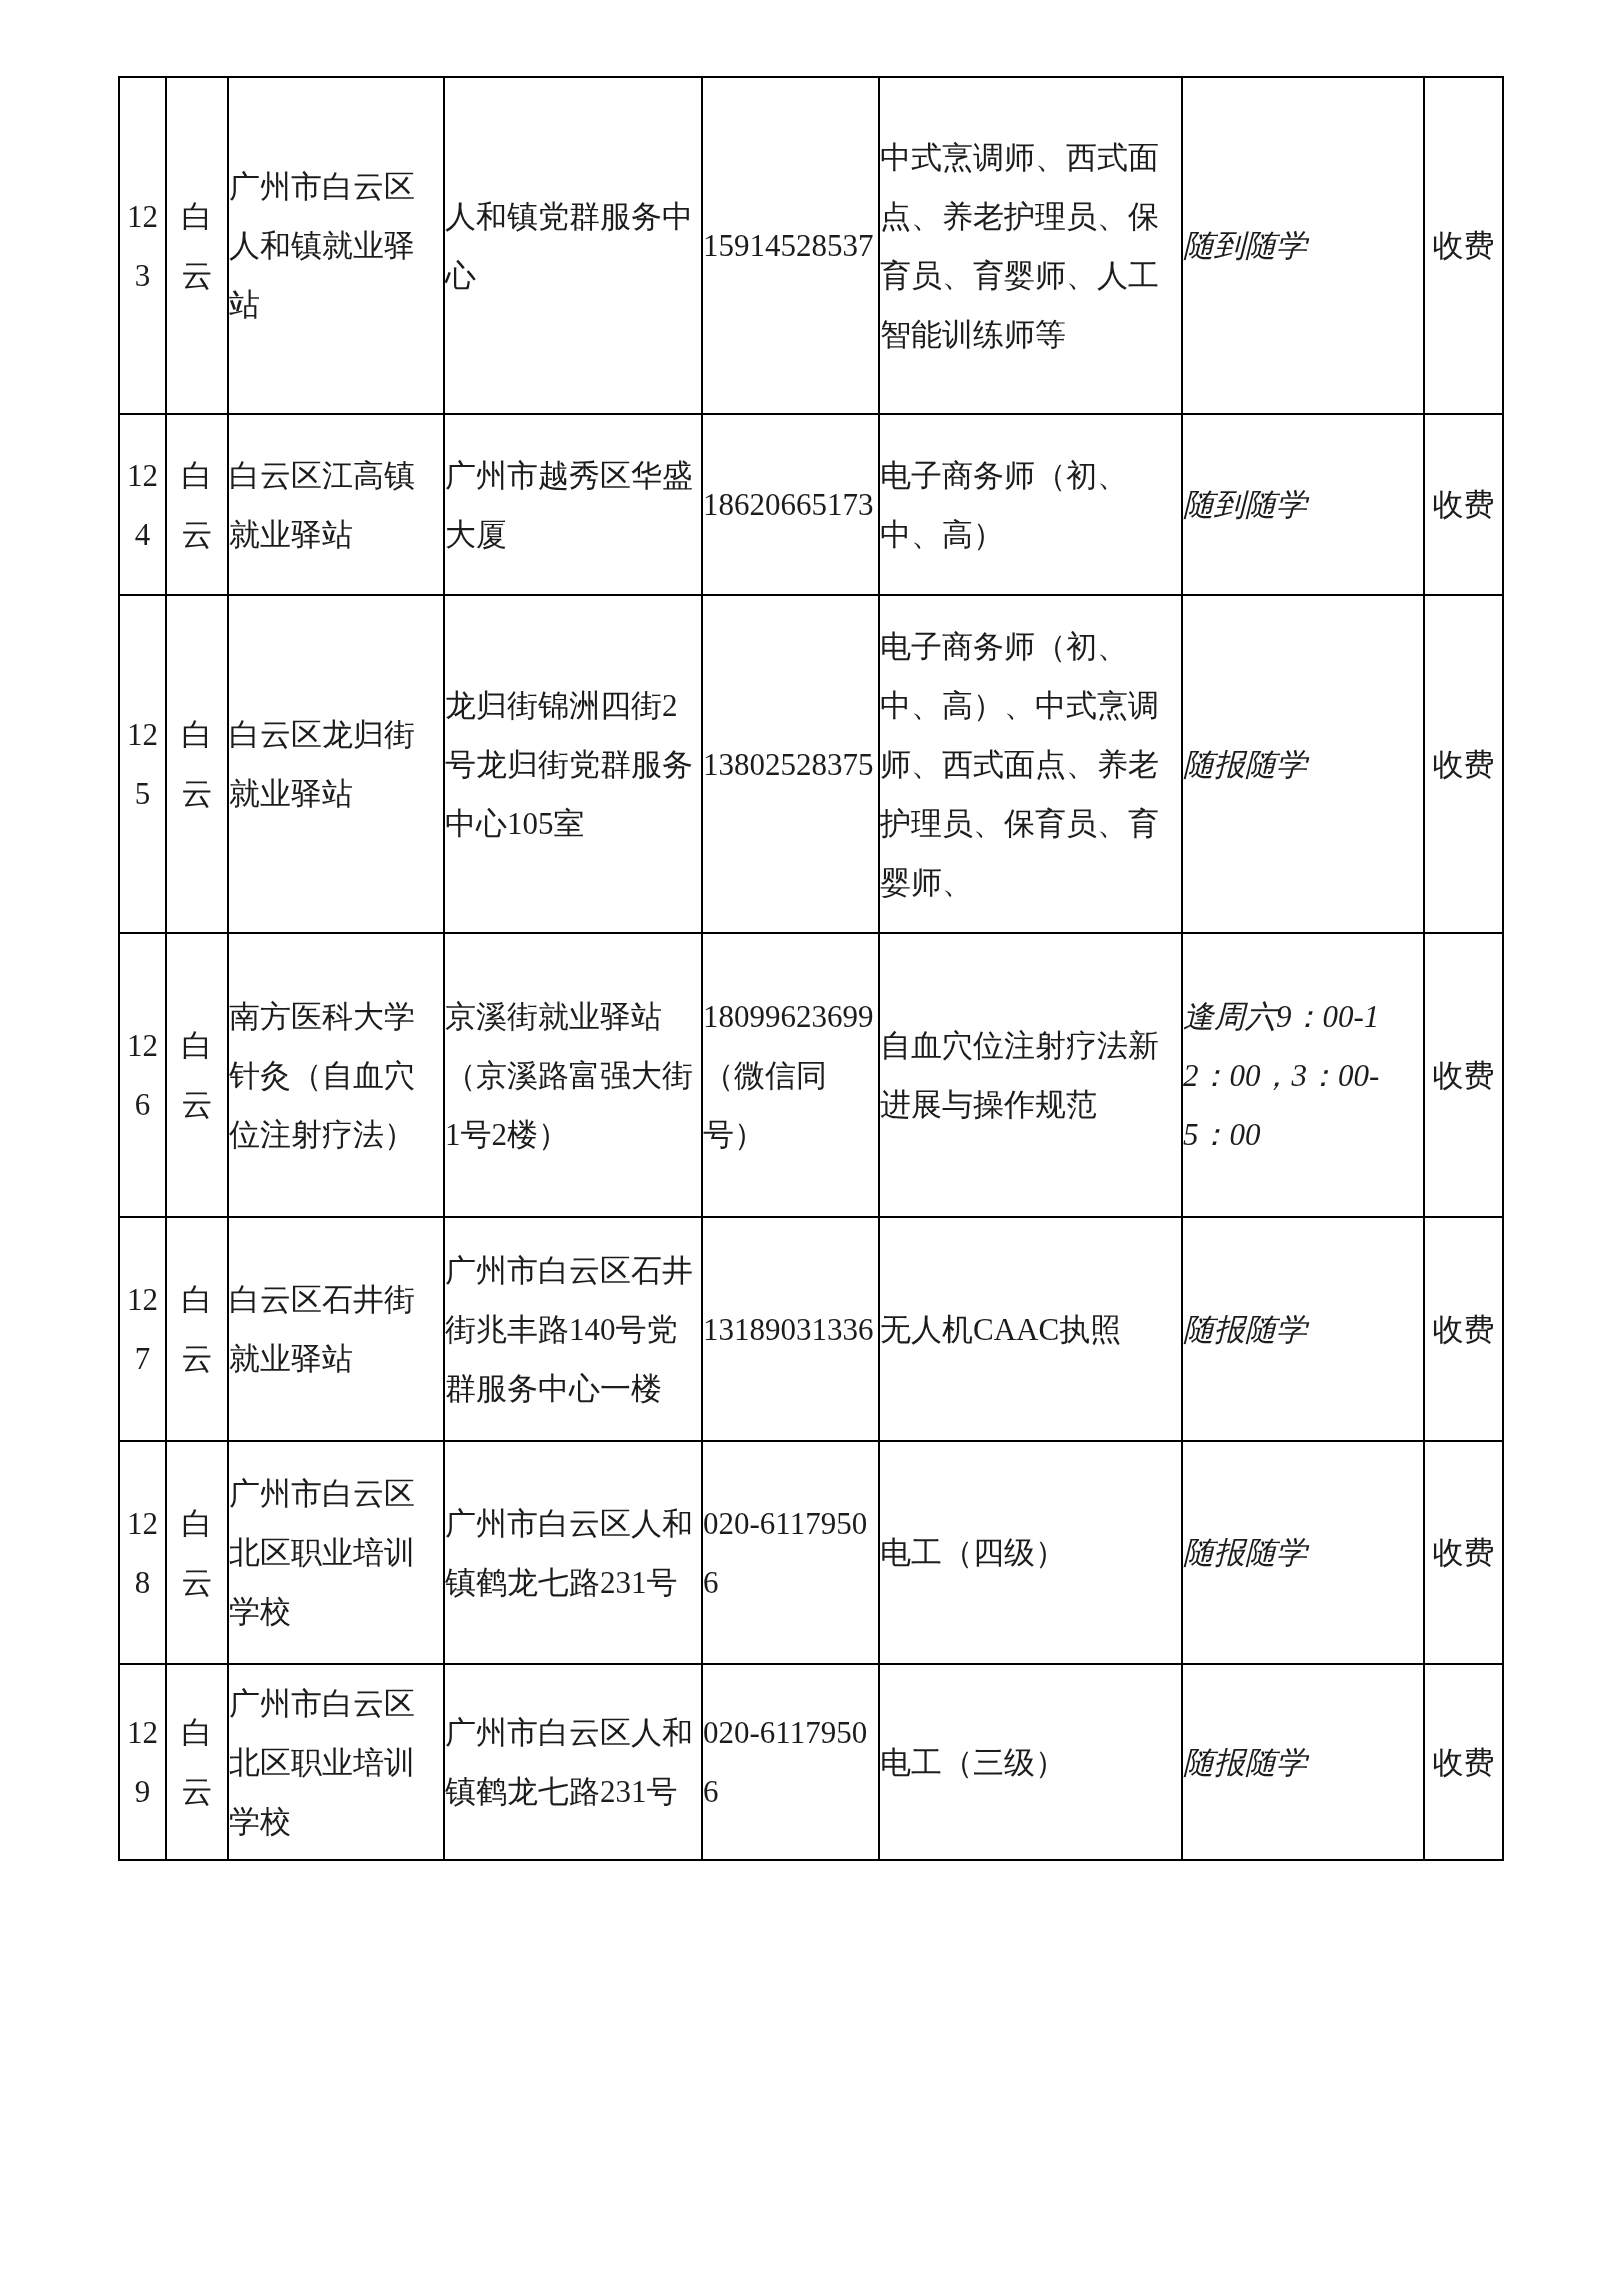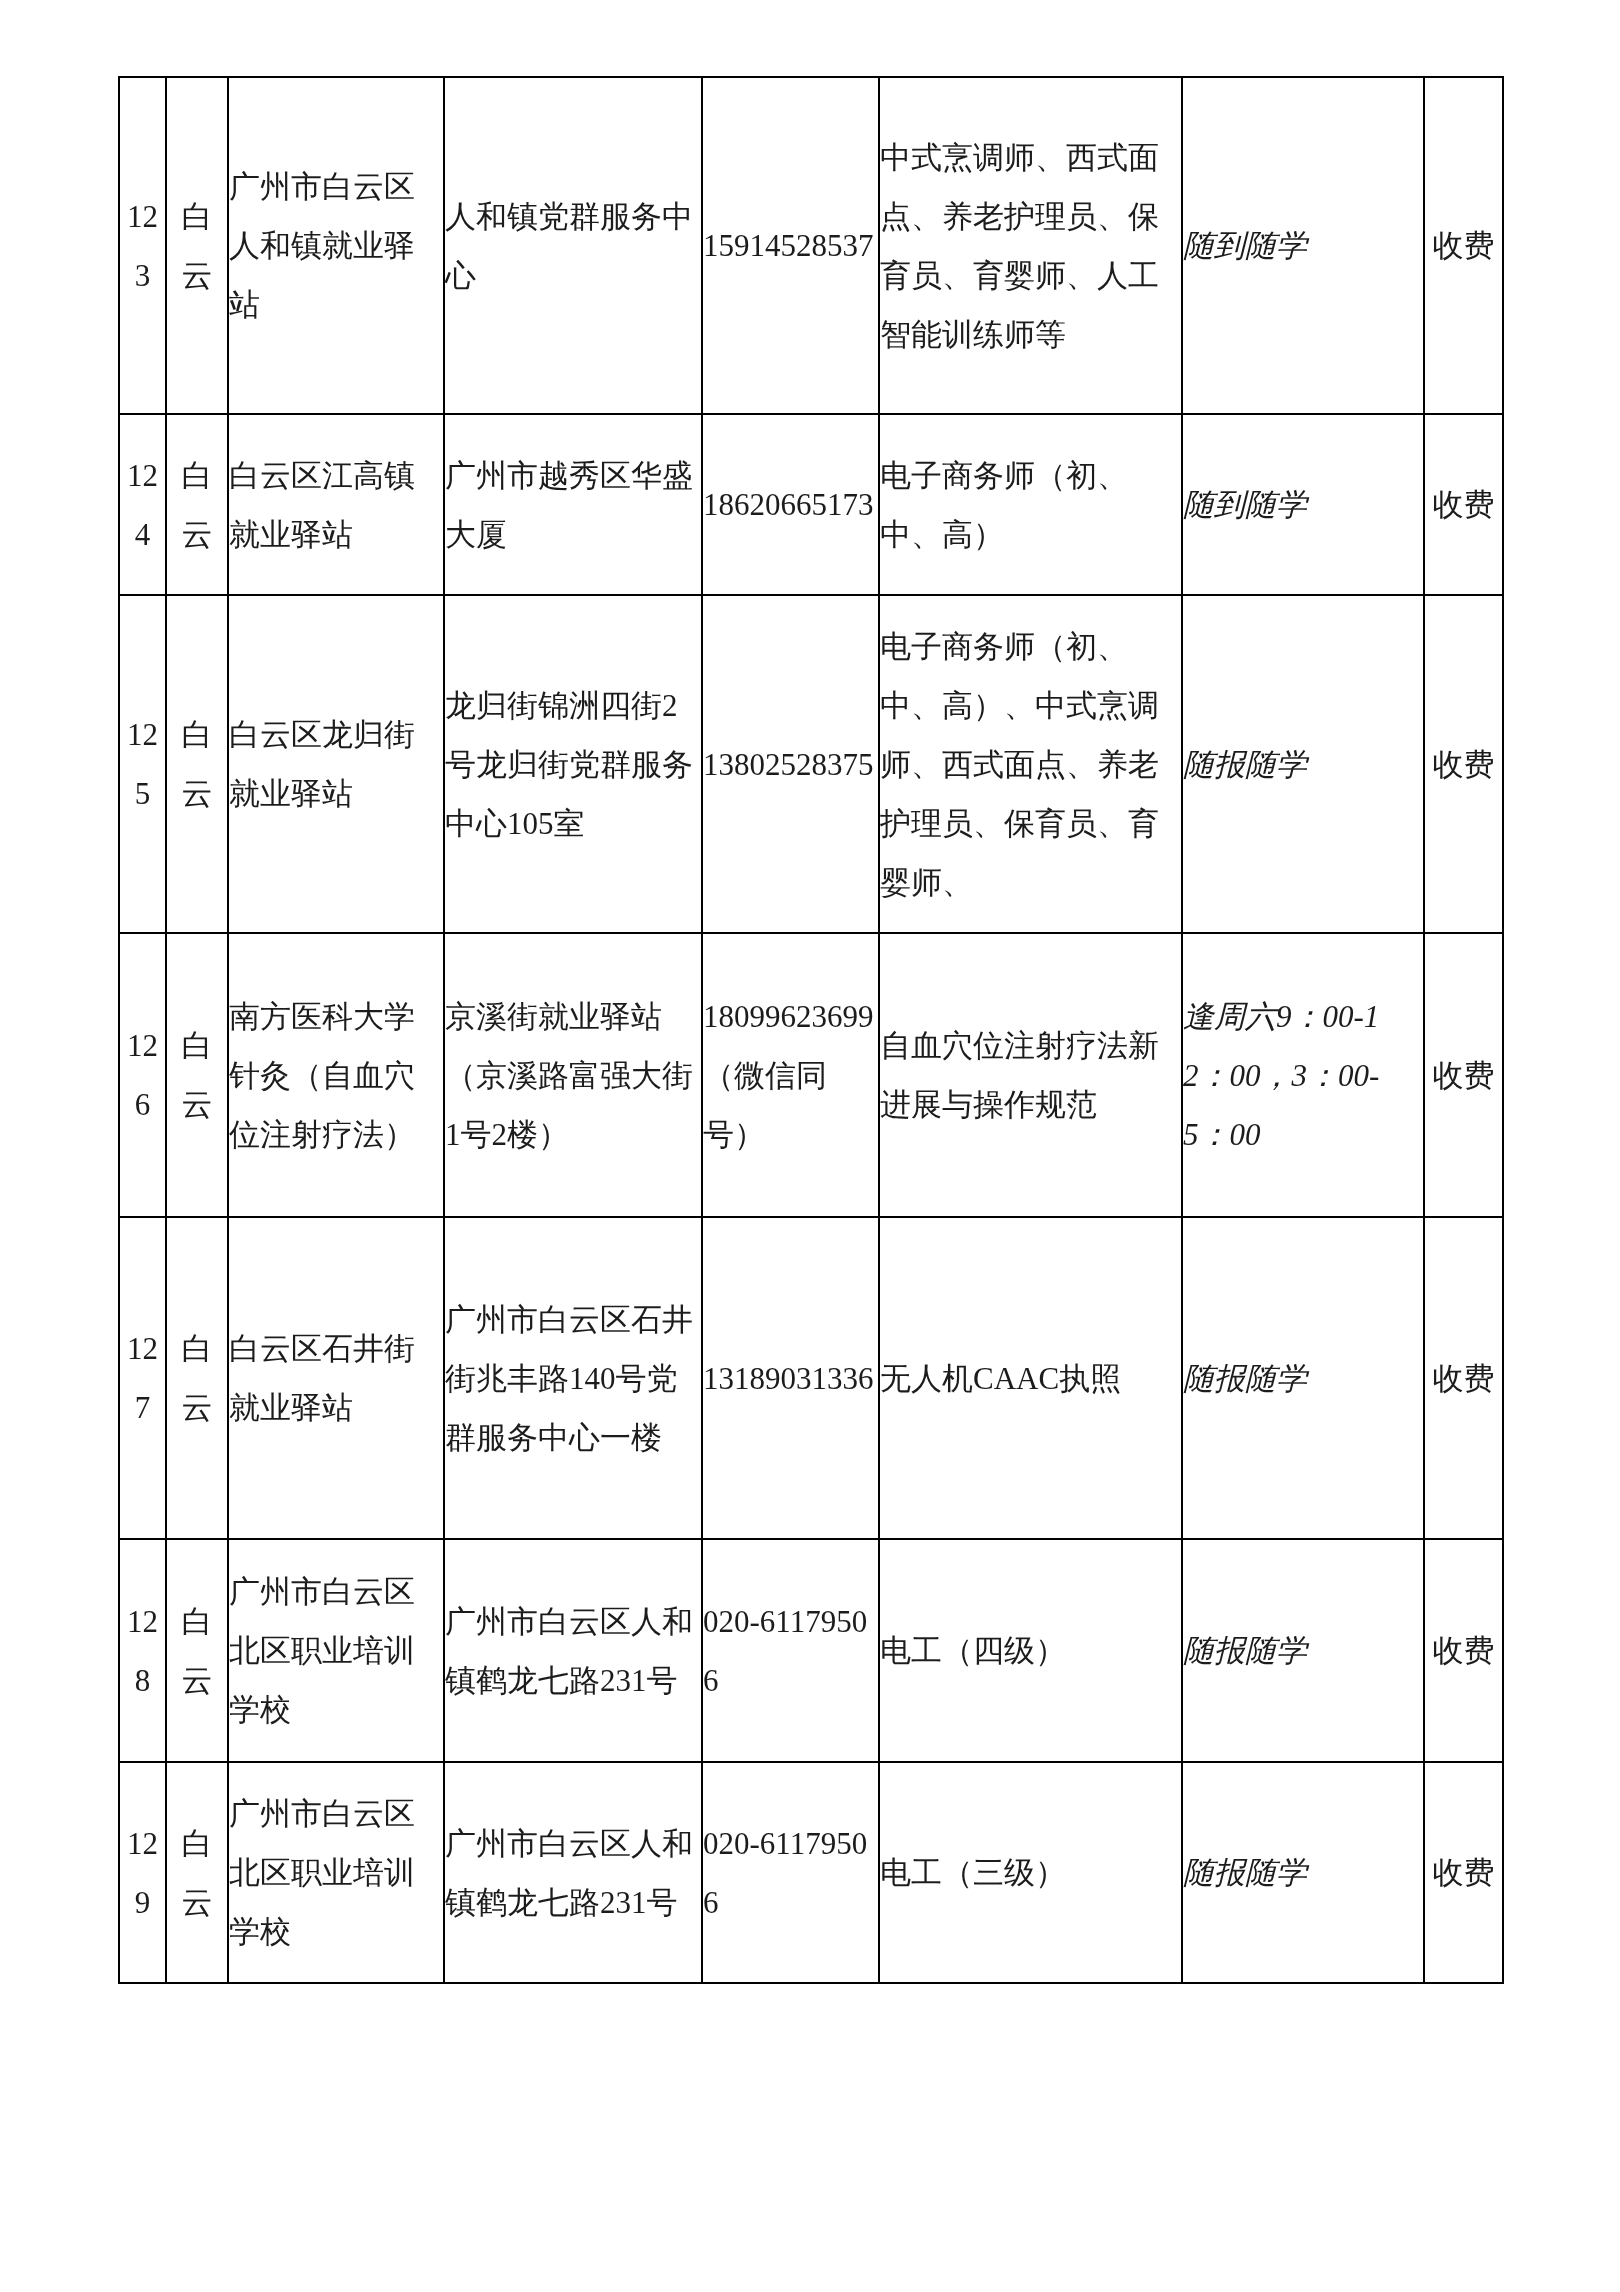--- a/index.html
+++ b/index.html
@@ -16,22 +16,22 @@
   }
   table.registry td {
     border:2px solid #000;
     vertical-align:middle;
     font-size:31px; line-height:59px;
     word-break:break-all; overflow-wrap:anywhere;
     padding:0;
   }
   
   tr.r0 { height:337px; } tr.r1 { height:181px; } tr.r2 { height:338px; }
-  tr.r3 { height:284px;margin-top:40px; } tr.r4 { height:322px;padding-left:9px; } tr.r5 { height:223px; }
-  tr.r6 { height:221px; }
+  tr.r3 { height:284px;margin-top:40px; } tr.r4 { height:224px;padding-left:9px; } tr.r5 { height:223px; }
+  tr.r6 { height:196px; }
   
   td.c-no       { text-align:center; padding:0 13.7px; }
   td.c-district { text-align:center; padding:0 13.7px; }
   td.c-name     { text-align:left;   padding:0 24.5px; }
   td.c-addr     { text-align:left;   padding:0 14.7px 0 13.7px; }
   td.c-phone    { text-align:left;   padding:0 17.6px 0 19.6px;border-radius:22px; }
   td.c-course   { text-align:left;   padding:0 19.6px 0 17.6px; }
   td.c-sched    { text-align:left;   padding:0 19.6px 0 15.7px;font-style:italic; }
   td.c-fee      { text-align:center; padding:0 23.5px; }
 </style>

